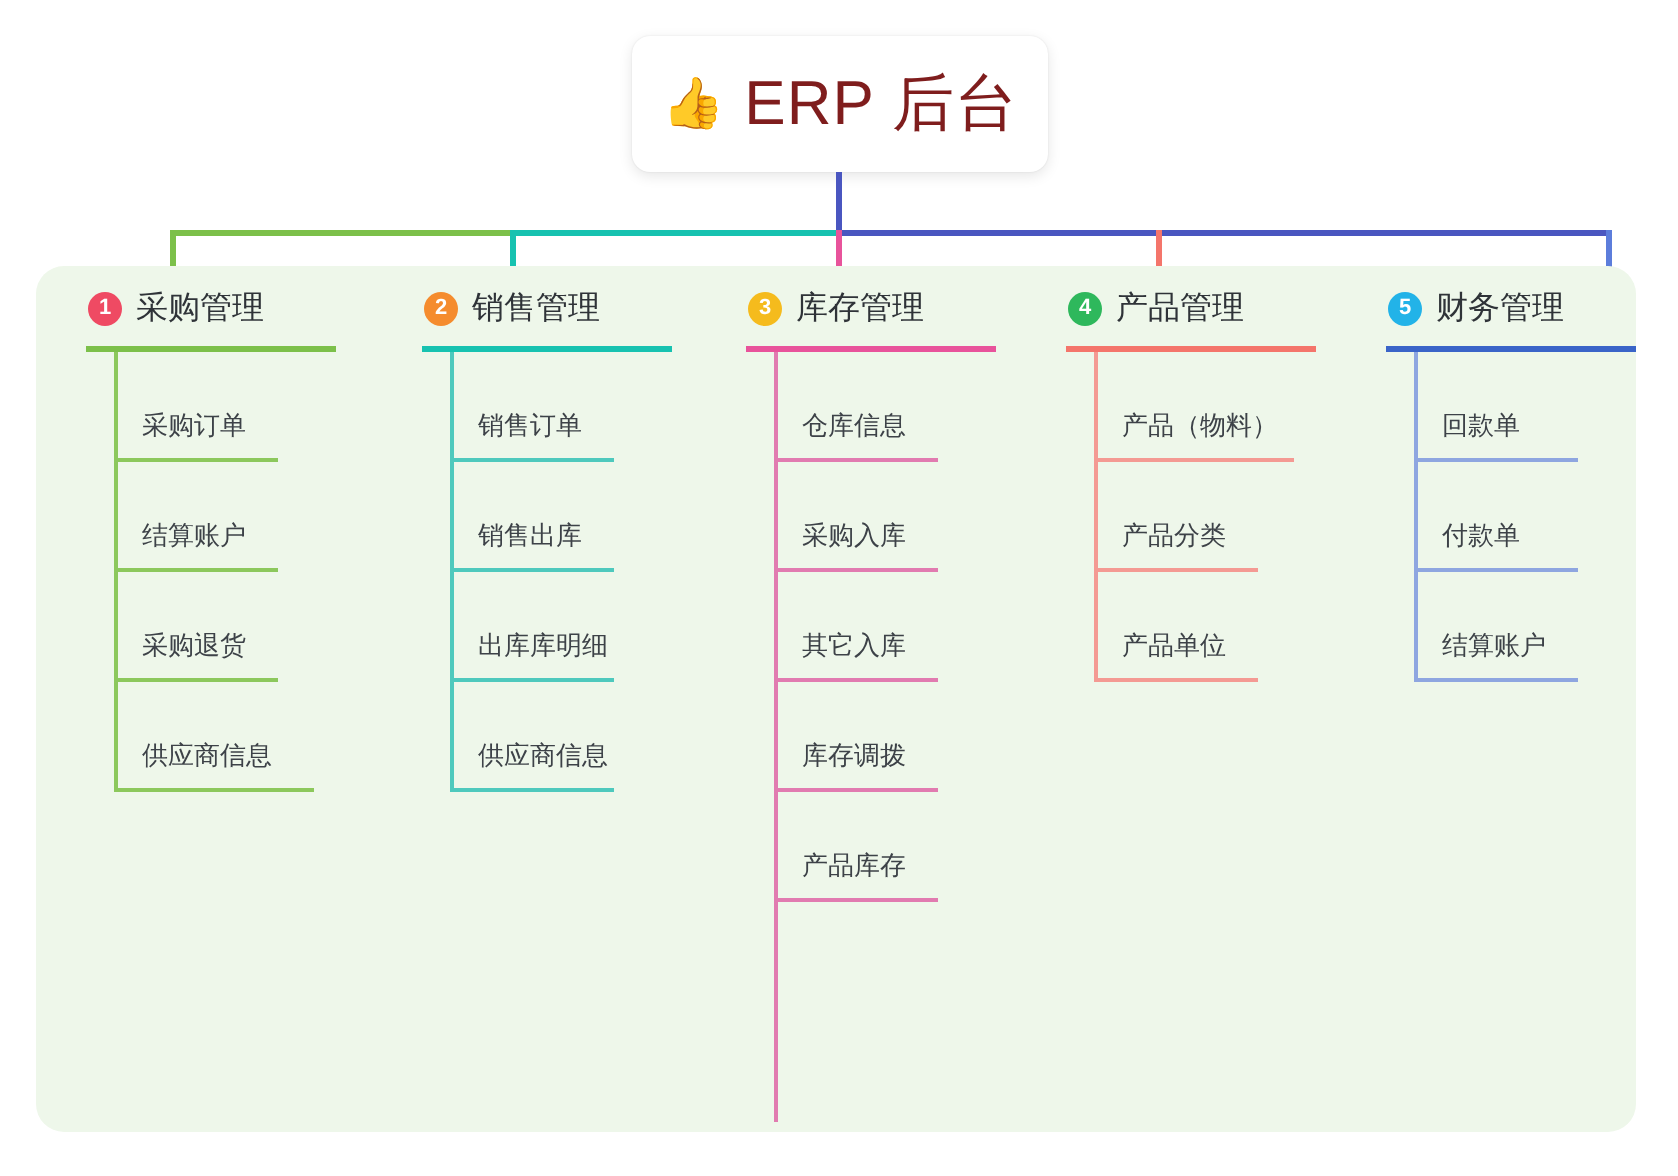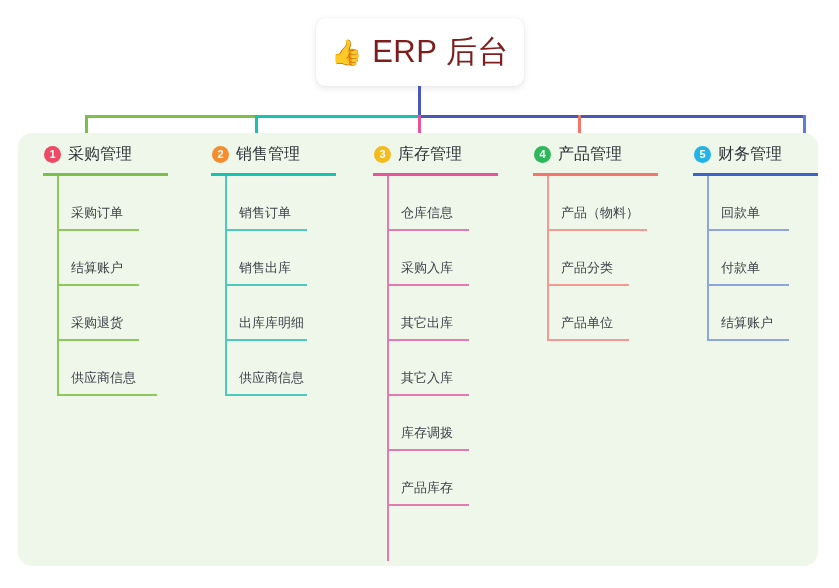--- a/index.html
+++ b/index.html
@@ -235,24 +235,20 @@
         <div class="spine" style="background: rgb(225, 123, 176); height: 385px;"></div>
         <div class="item">
           <span class="label">仓库信息</span>
           <div class="underline" style="background: rgb(225, 123, 176);"></div>
         </div>
         <div class="item">
           <span class="label">采购入库</span>
           <div class="underline" style="background: rgb(225, 123, 176);"></div>
         </div>
         <div class="item">
-          <span class="label">其它出库</span>
-          <div class="underline" style="background: rgb(225, 123, 176);"></div>
-        </div>
-        <div class="item">
           <span class="label">其它入库</span>
           <div class="underline" style="background: rgb(225, 123, 176);"></div>
         </div>
         <div class="item">
           <span class="label">库存调拨</span>
           <div class="underline" style="background: rgb(225, 123, 176);"></div>
         </div>
         <div class="item">
           <span class="label">产品库存</span>
           <div class="underline" style="background: rgb(225, 123, 176);"></div>

